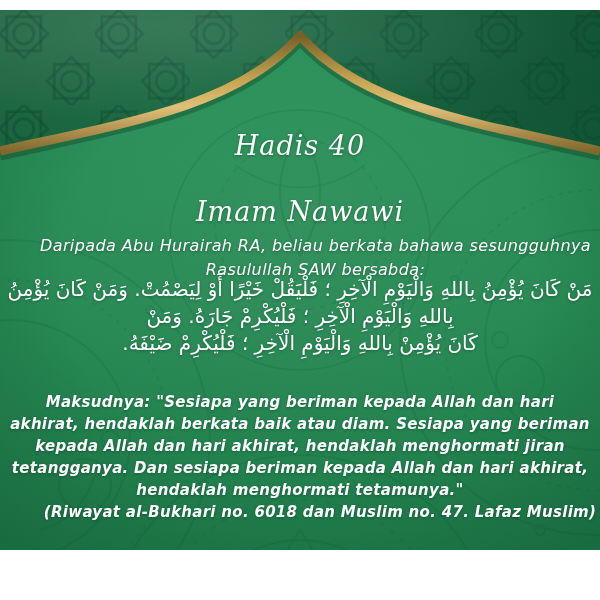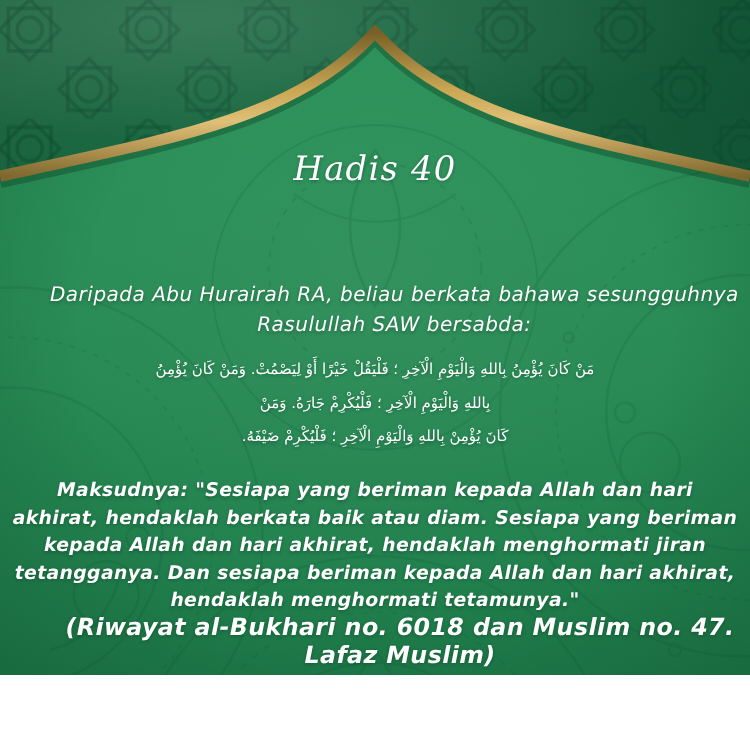--- a/index.html
+++ b/index.html
@@ -8,20 +8,21 @@
     font-family: "DejaVu Sans", sans-serif;
     overflow: hidden;
   }
   #poster {
     position: relative;
     width: 600px; height: 540px;
     background:
       radial-gradient(ellipse 480px 360px at 50% 40%, rgba(255,255,255,0.05), rgba(255,255,255,0) 70%),
       linear-gradient(180deg, #2a9258 0%, #278954 55%, #1f7d4b 100%);
     overflow: hidden;
+    margin-top: 10px;
   }
   svg.layer { position: absolute; left: 0; top: 0; pointer-events: none; }
   .vignette {
     position: absolute; inset: 0;
     background: radial-gradient(ellipse 430px 380px at 50% 48%, rgba(0,0,0,0) 55%, rgba(0,40,22,0.22) 100%);
     pointer-events: none;
   }
   .txt {
     position: absolute; left: 0; right: 0;
     text-align: center;
@@ -54,38 +55,38 @@
   .narration-intro {
     top: 224px;
     font-style: italic;
     font-weight: 400;
     font-size: 16px;
     line-height: 24px;
     letter-spacing: 0.4px;
     padding-left: 31px;
   }
   .hadith-arabic {
-    top: 282px;
+    top: 266px;
     direction: rtl;
-    font-size: 12px;
+    font-size: 20px;
     line-height: 27px;
   }
   .translation {
     top: 381px;
     font-style: italic;
     font-weight: bold;
     font-size: 15px;
     line-height: 22px;
     letter-spacing: 0.3px;
   }
   .source-line {
     top: 491px;
     font-style: italic;
     font-weight: bold;
-    font-size: 19px;
+    font-size: 15px;
     line-height: 22px;
     letter-spacing: 0.3px;
     padding-left: 40px;
   }
   .website-footer {
     top: 546px;
     font-weight: normal;
     font-size: 12px;
     letter-spacing: 1.5px;
     color: #9ecfb2;
@@ -171,20 +172,21 @@
       <path d="M0,0 H600 V141 C470,112 375,97 312,38 L300,26 L288,38 C225,97 130,112 0,141 Z" fill="url(#topSheen)"></path>
     </g>
     <path d="M0,145 C130,116 225,101 288,42 L300,30 L312,42 C375,101 470,116 600,145" fill="none" stroke="rgba(8,56,32,0.35)" stroke-width="11"></path>
     <path d="M0,141 C130,112 225,97 288,38 L300,26 L312,38 C375,97 470,112 600,141" fill="none" stroke="url(#goldGrad)" stroke-width="9"></path>
   </svg>
 
   <div class="vignette"></div>
 
   <div class="txt title-script">
     <div>Hadis 40</div>
+    <div>Imam Nawawi</div>
   </div>
 
 
 
   <div class="txt narration-intro">Daripada Abu Hurairah RA, beliau berkata bahawa sesungguhnya
 Rasulullah SAW bersabda:</div>
 
   <div class="txt hadith-arabic" lang="ar" dir="rtl">مَنْ كَانَ يُؤْمِنُ بِاللهِ وَالْيَوْمِ الْآخِرِ ؛ فَلْيَقُلْ خَيْرًا أَوْ لِيَصْمُتْ. وَمَنْ كَانَ يُؤْمِنُ
 بِاللهِ وَالْيَوْمِ الْآخِرِ ؛ فَلْيُكْرِمْ جَارَهُ. وَمَنْ
 كَانَ يُؤْمِنْ بِاللهِ وَالْيَوْمِ الْآخِرِ ؛ فَلْيُكْرِمْ ضَيْفَهُ.</div>

